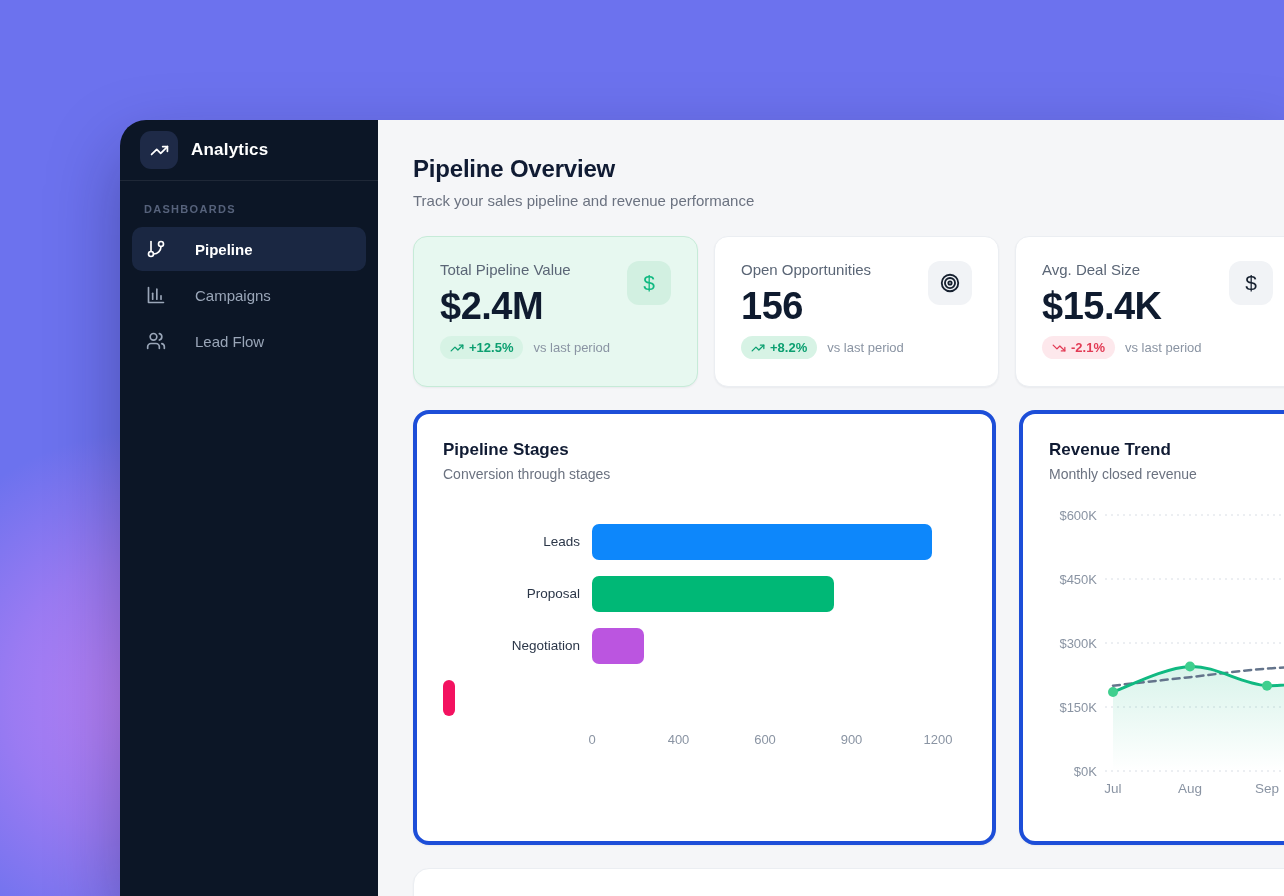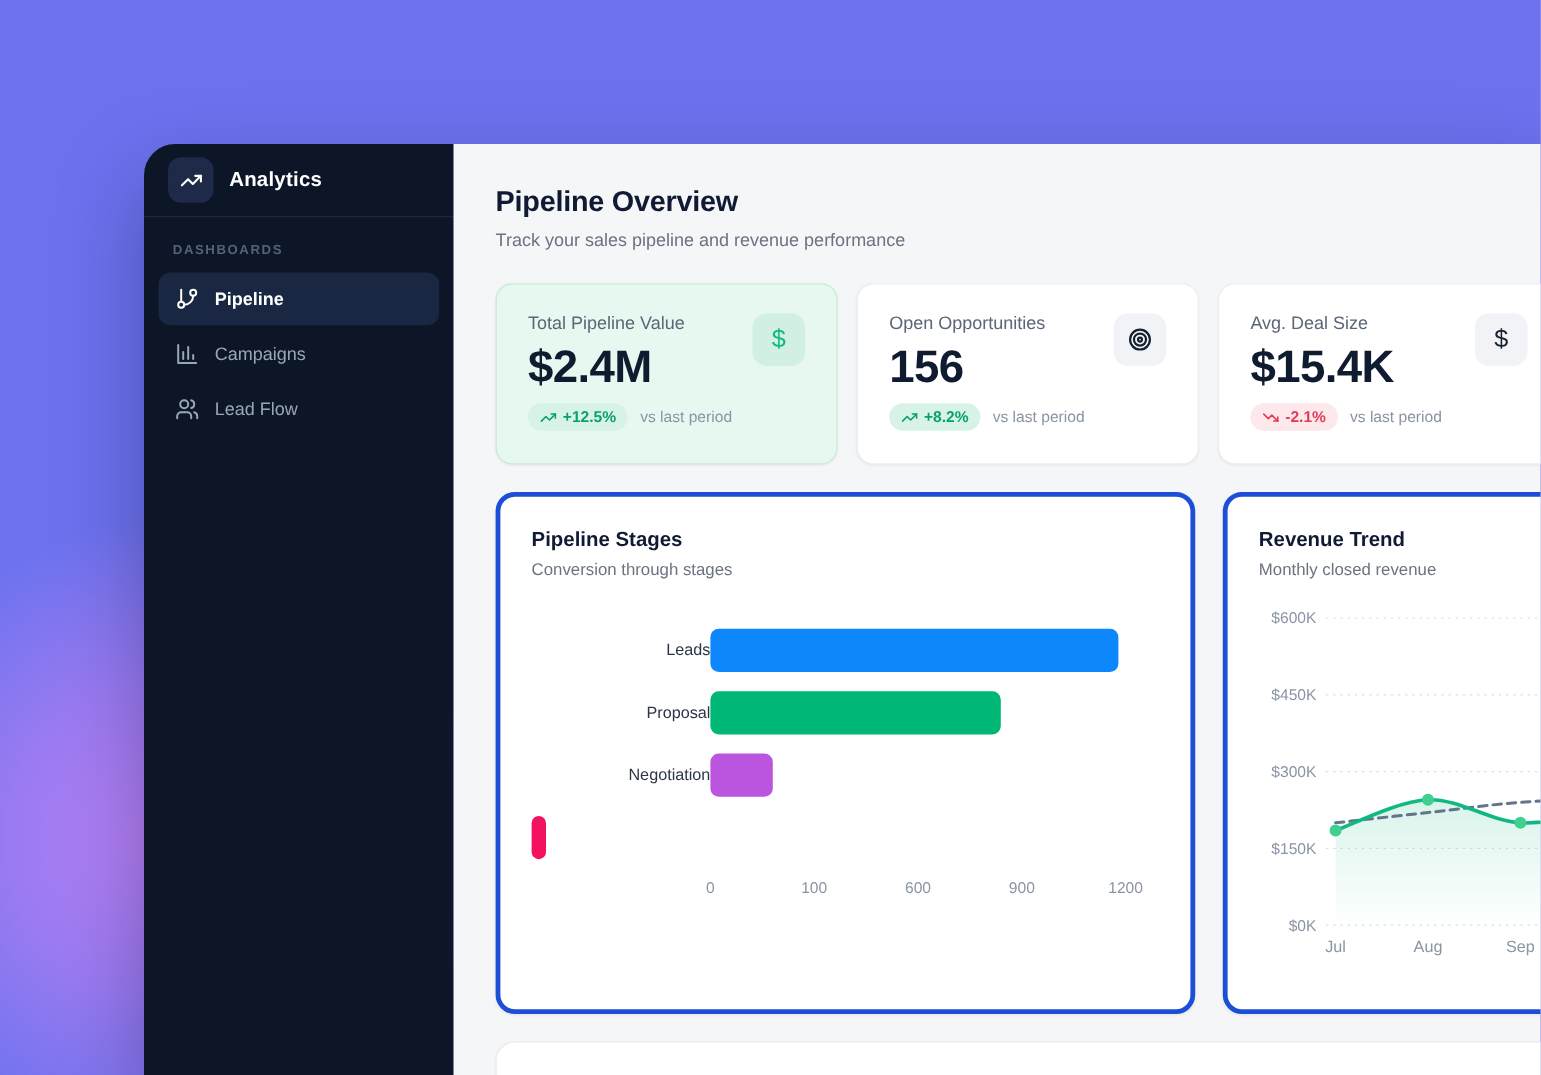--- a/index.html
+++ b/index.html
@@ -20,21 +20,21 @@
   }
   
   .sidebar { flex:0 0 258px; width:258px; background:#0c1626; display:flex; flex-direction:column; }
   .brand { height:60px; display:flex; align-items:center; gap:13px; padding:0 20px; }
   .brand-icon { width:38px; height:38px; border-radius:11px; background:#1e2a47; display:flex; align-items:center; justify-content:center; color:#fff; }
   .brand-icon svg { width:19px; height:19px; }
   .brand-name { color:#fff; font-size:17px; font-weight:700; letter-spacing:.2px; }
   .sidebar-divider { height:1px; background:rgba(255,255,255,.08); }
   .nav-label { padding:22px 24px 12px; font-size:11px; font-weight:700; letter-spacing:1.3px; color:#56627b; }
   .nav { padding:0 12px; display:flex; flex-direction:column; gap:2px; }
-  .nav-item { display:flex; align-items:center; gap:13px; padding:12px 14px; border-radius:10px; color:#9aa6b8; font-size:15px; cursor:pointer; }
+  .nav-item { display:flex; align-items:center; gap:29px; padding:12px 14px; border-radius:10px; color:#9aa6b8; font-size:15px; cursor:pointer; }
   .nav-item.active { background:#1a2742; color:#fff; font-weight:600; }
   .nav-item svg { width:20px; height:20px; flex:0 0 20px; }
   
   .main { flex:1; background:#f5f6f8; padding:35px 0 0 35px; overflow:hidden; }
   .page-title { font-size:24px; font-weight:800; color:#101b33; letter-spacing:-.2px; }
   .page-sub { font-size:15px; color:#6b7280; margin-top:9px; }
   
   .stats-row { display:flex; gap:16px; margin-top:27px; width:max-content; }
   .stat-card { width:285px; height:151px; background:#fff; border:1px solid #ebeef2; border-radius:14px; padding:24px 26px; position:relative; box-shadow:0 1px 2px rgba(16,24,40,.05); cursor:pointer; }
   .stat-card.hl { background:#e7f8f0; border-color:#c6ebd8; }
@@ -51,21 +51,21 @@
   .stat-icon.gray { background:#f1f3f6; color:#16202f; }
   .stat-icon svg { width:22px; height:22px; }
   .dollar-glyph { font-size:21px; font-weight:500; }
   
   .charts-row { display:flex; gap:23px; margin-top:23px; width:max-content; }
   .chart-card { width:583px; height:435px; background:#fff; border:4px solid #1d4ed8; border-radius:16px; padding:26px; box-shadow:0 1px 2px rgba(16,24,40,.05); }
   .chart-title { font-size:17px; font-weight:700; color:#101b33; }
   .chart-sub { font-size:14px; color:#6b7280; margin-top:6px; }
   .bars { margin-top:34px; }
   .bar-row { display:grid; grid-template-columns:149px 346px; align-items:center; height:52px; }
-  .bar-label { text-align:right; font-size:13.5px; color:#2b3648; white-space:pre-line; line-height:1.25; }
+  .bar-label { text-align:right; padding-right:12px; font-size:13.5px; color:#2b3648; white-space:pre-line; line-height:1.25; }
   .bar-track { position:relative; }
   .bar { height:36px; border-radius:7px; }
   .axis-row { display:grid; grid-template-columns:149px 346px; margin-top:8px; }
   .axis-track { position:relative; height:18px; }
   .axis-tick { position:absolute; transform:translateX(-50%); font-size:13px; color:#8a94a3; }
   .revenue-svg { margin-top:22px; display:block; font-family:"Liberation Sans", sans-serif; }
   .bottom-card { margin-top:23px; width:1189px; height:120px; background:#fff; border:1px solid #ebeef2; border-radius:16px; box-shadow:0 1px 2px rgba(16,24,40,.05); }
 </style>
 </head>
 <body>
@@ -220,21 +220,21 @@
             <div class="bar-row">
               <div class="bar-track">
                 <div class="bar" style="width:7.92%;background:#f31260"></div>
               </div>
             </div>
           </div>
         <div class="axis-row">
           <div></div>
           <div class="axis-track" id="axis">
               <span class="axis-tick" style="left: 0%;">0</span>
-              <span class="axis-tick" style="left: 25%;">100</span>
+              <span class="axis-tick" style="left: 25%;">400</span>
               <span class="axis-tick" style="left: 50%;">600</span>
               <span class="axis-tick" style="left: 75%;">900</span>
               <span class="axis-tick" style="left: 100%;">1200</span>
             </div>
         </div>
       </div>
 
       <div class="chart-card">
         <div class="chart-title">Revenue Trend</div>
         <div class="chart-sub">Monthly closed revenue</div>

